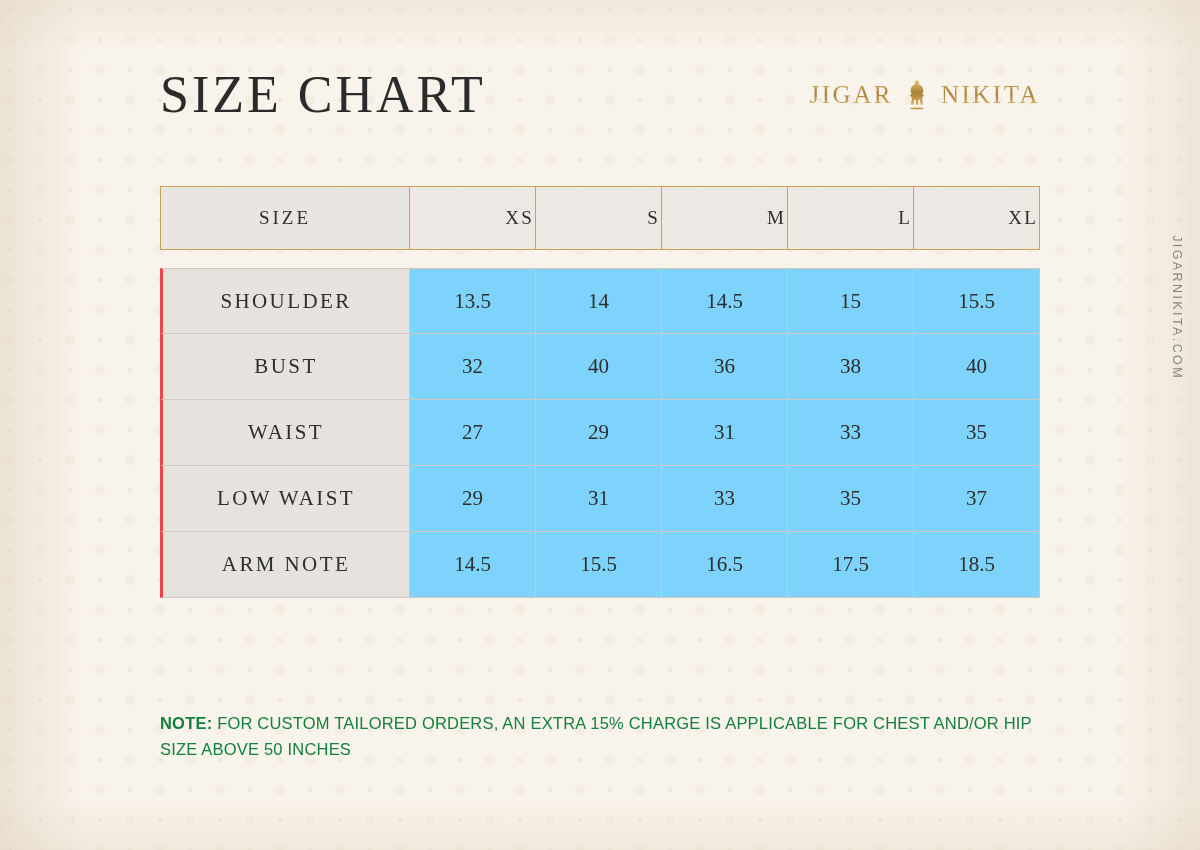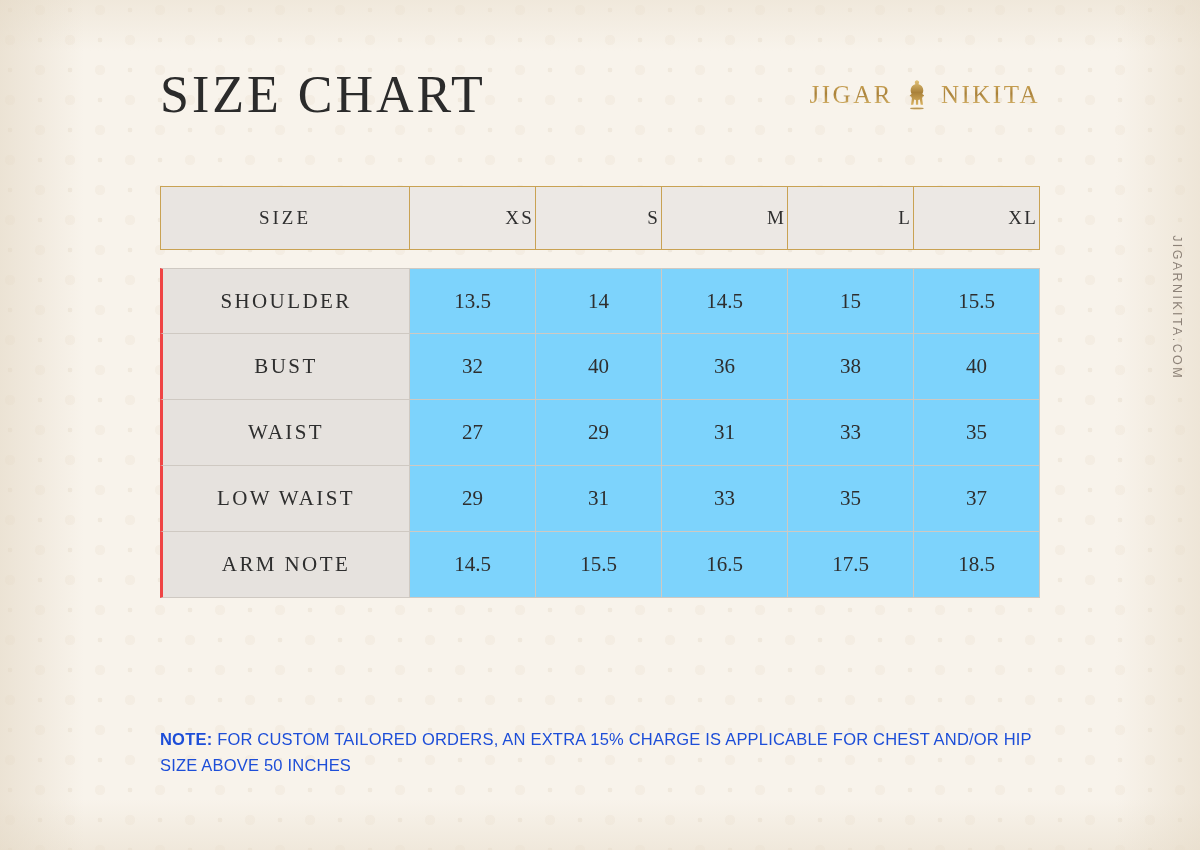--- a/index.html
+++ b/index.html
@@ -148,26 +148,26 @@
     font-size: 21px;
     letter-spacing: 2.4px;
     border-left: 3px solid #ef4444;
   }
   tbody tr.data-row.first-data td { border-top: 1px solid #cfc9c2; }
 
   
   .note {
     position: absolute;
     left: 160px;
-    top: 727px;
+    top: 711px;
     width: 890px;
     font-family: "Liberation Sans", sans-serif;
     font-size: 16.5px;
     line-height: 1.55;
-    color: #1d4ed8;
+    color: #15803d;
     letter-spacing: 0.2px;
   }
   .note b { font-weight: 700; }
 
   
   .side-url {
     position: absolute;
     right: 16px;
     top: 380px;
     transform: rotate(90deg);

